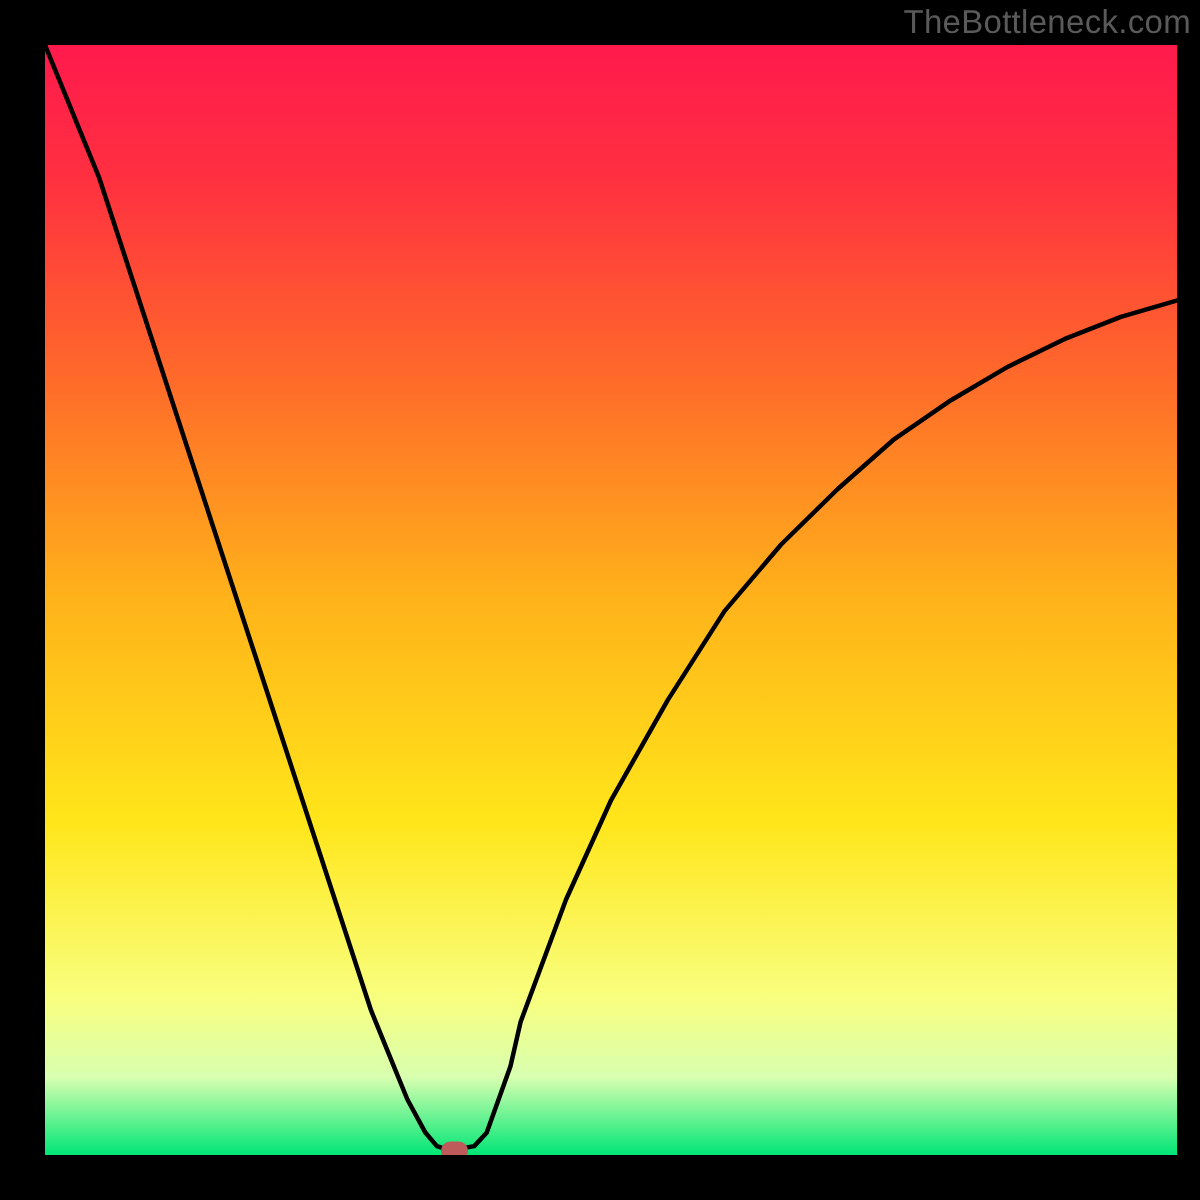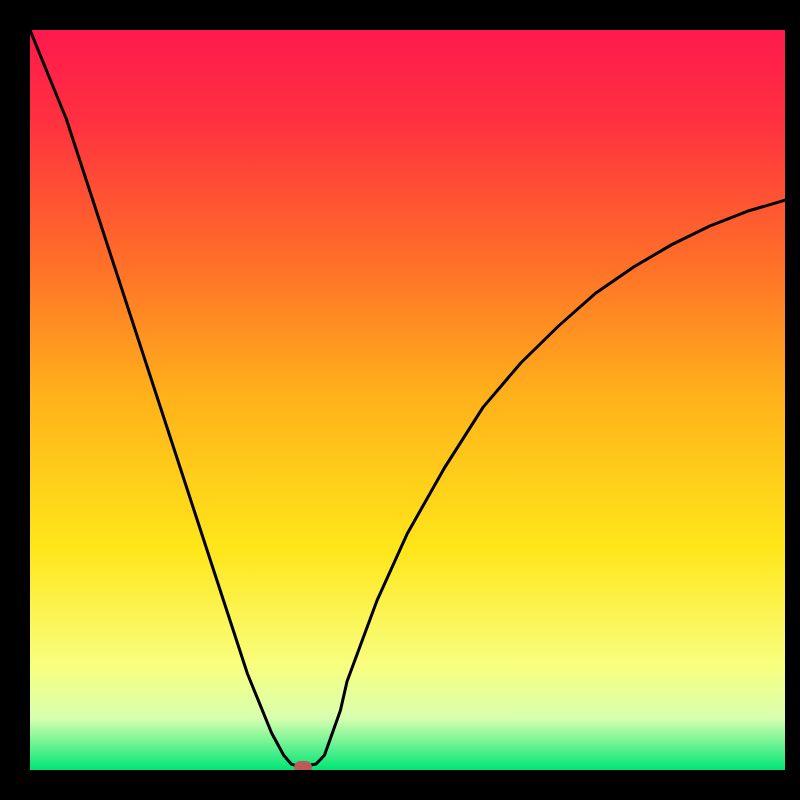--- a/index.html
+++ b/index.html
@@ -47,20 +47,21 @@
     background: #bf5a5a;
     border-radius: 6px;
     transform: translate(-50%, -50%);
     z-index: 5;
   }
 </style>
 </head>
 <body>
 
 <div class="frame">
+  <div class="watermark">TheBottleneck.com</div>
   <div class="plot-area">
     <svg viewBox="0 0 755 740" preserveAspectRatio="none">
       <defs>
         <linearGradient id="bg-grad" x1="0" y1="0" x2="0" y2="1">
             <stop offset="0%" stop-color="#ff1a4d"></stop>
             <stop offset="12%" stop-color="#ff3040"></stop>
             <stop offset="30%" stop-color="#ff6a2a"></stop>
             <stop offset="50%" stop-color="#ffb31a"></stop>
             <stop offset="70%" stop-color="#ffe61a"></stop>
             <stop offset="86%" stop-color="#f8ff80"></stop>

